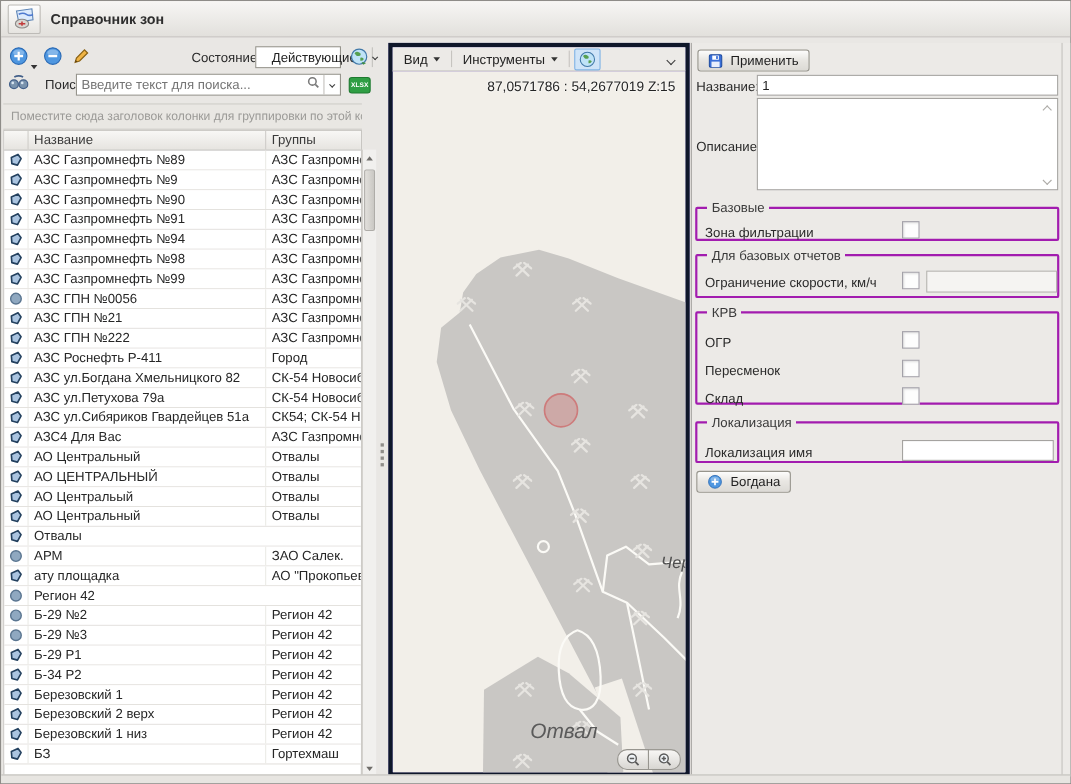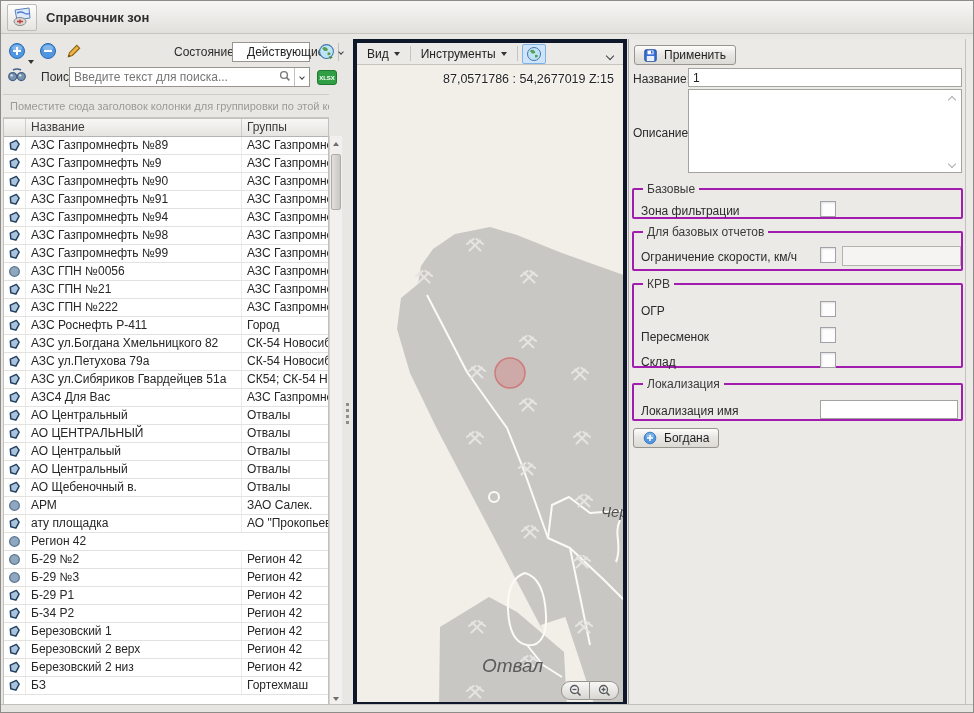--- a/index.html
+++ b/index.html
@@ -347,21 +347,20 @@
             </div>
             <div class="tc nm">АО Центральный</div>
             <div class="tc gr">Отвалы</div>
           </div>
           <div class="trow">
             <div class="tc ic">
               <svg width="13" height="13" viewBox="0 0 14 14">
                 <path d="M2.5,4.5 L9,1.5 L12,5.5 L8.5,12 L3,10.5 Z" fill="#aac4e0" stroke="#23405e" stroke-width="1.6" stroke-linejoin="round"></path>
               </svg>
             </div>
-            <div class="tc nm">АО Щебеночный в.</div>
             <div class="tc gr">Отвалы</div>
           </div>
           <div class="trow">
             <div class="tc ic">
               <svg width="13" height="13" viewBox="0 0 14 14">
                 <circle cx="7" cy="7" r="5.2" fill="#8fa8c0" stroke="#5a7590" stroke-width="1.4"></circle>
               </svg>
             </div>
             <div class="tc nm">АРМ</div>
             <div class="tc gr">ЗАО Салек.</div>
@@ -436,21 +435,21 @@
             </div>
             <div class="tc nm">Березовский 2 верх</div>
             <div class="tc gr">Регион 42</div>
           </div>
           <div class="trow">
             <div class="tc ic">
               <svg width="13" height="13" viewBox="0 0 14 14">
                 <path d="M2.5,4.5 L9,1.5 L12,5.5 L8.5,12 L3,10.5 Z" fill="#aac4e0" stroke="#23405e" stroke-width="1.6" stroke-linejoin="round"></path>
               </svg>
             </div>
-            <div class="tc nm">Березовский 2 низ</div>
+            <div class="tc nm">Березовский 1 низ</div>
             <div class="tc gr">Регион 42</div>
           </div>
           <div class="trow">
             <div class="tc ic">
               <svg width="13" height="13" viewBox="0 0 14 14">
                 <path d="M2.5,4.5 L9,1.5 L12,5.5 L8.5,12 L3,10.5 Z" fill="#aac4e0" stroke="#23405e" stroke-width="1.6" stroke-linejoin="round"></path>
               </svg>
             </div>
             <div class="tc nm">БЗ</div>
             <div class="tc gr">Гортехмаш</div>

